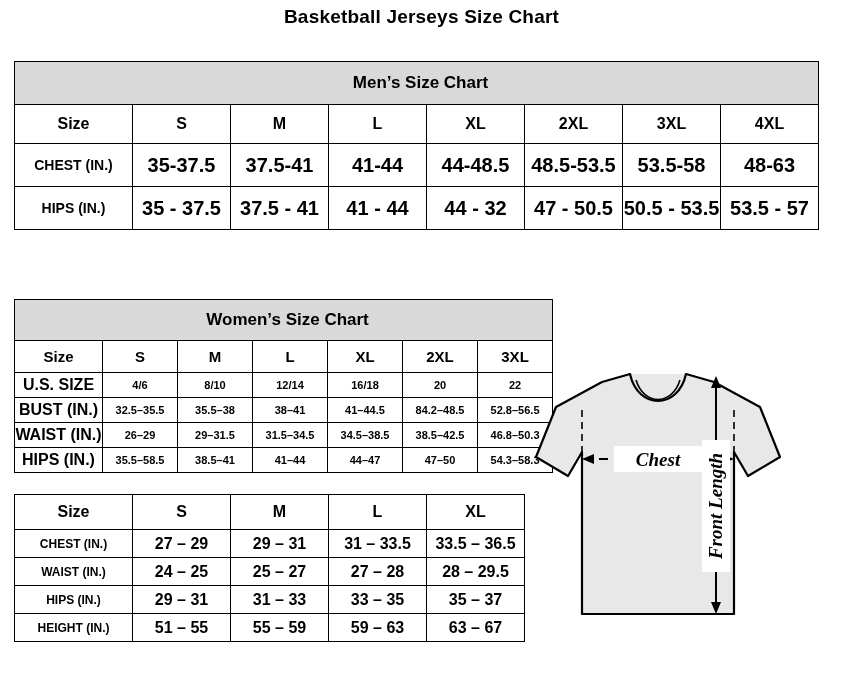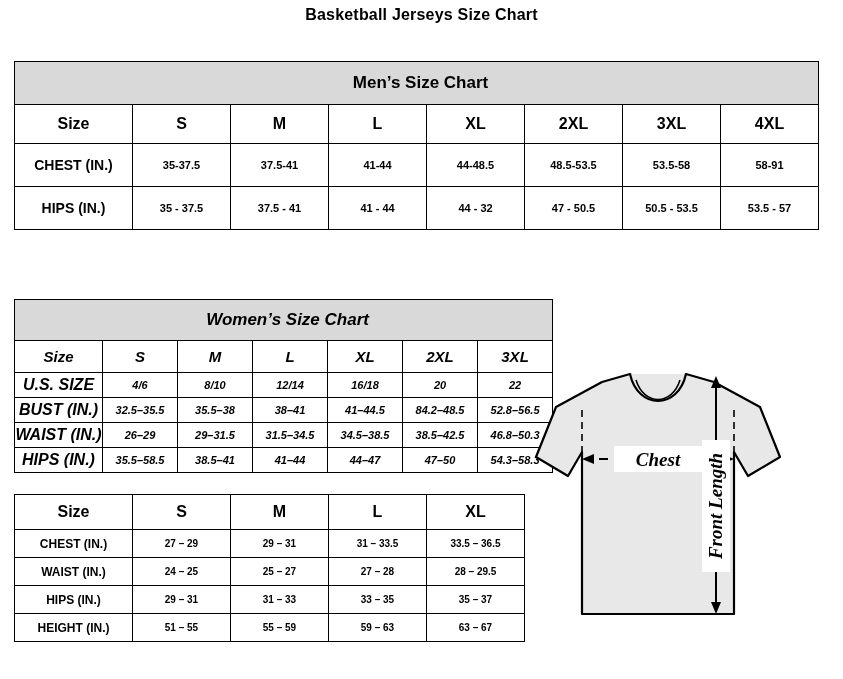--- a/index.html
+++ b/index.html
@@ -14,21 +14,21 @@
     font-family: "Liberation Sans", sans-serif;
     color: #000000;
     overflow: hidden;
   }
   #page-title {
     position: absolute;
     top: 6px;
     left: 0;
     width: 843px;
     text-align: center;
-    font-size: 16px;
+    font-size: 19px;
     font-weight: bold;
     letter-spacing: 0.2px;
   }
 
   table {
     border-collapse: collapse;
     table-layout: fixed;
   }
   table td, table th {
     border: 1px solid #000000;
@@ -53,21 +53,21 @@
   #mens-chart .tbl-title td {
     height: 42px;
     font-size: 17px;
   }
   #mens-chart .hdr td {
     height: 38px;
     font-size: 16px;
   }
   #mens-chart tbody td {
     height: 42px;
-    font-size: 11px;
+    font-size: 20px;
   }
   #mens-chart .rowlabel {
     font-size: 14px;
   }
 
   
   #womens-chart {
     position: absolute;
     left: 14px;
     top: 299px;
@@ -77,21 +77,20 @@
     height: 40px;
     font-size: 17px;
   }
   #womens-chart .hdr td {
     height: 31px;
     font-size: 15px;
   }
   #womens-chart tbody td {
     height: 24px;
     font-size: 11px;
-    font-style: italic;
   }
   #womens-chart .rowlabel {
     font-size: 16px;
   }
 
   
   #youth-chart {
     position: absolute;
     left: 14px;
     top: 494px;
@@ -100,21 +99,21 @@
   #youth-chart .tbl-title td {
     height: 41px;
     font-size: 17px;
   }
   #youth-chart .hdr td {
     height: 34px;
     font-size: 16px;
   }
   #youth-chart tbody td {
     height: 27px;
-    font-size: 10px;
+    font-size: 16px;
   }
   #youth-chart .rowlabel {
     font-size: 12px;
   }
 
   
   #shirt-diagram {
     position: absolute;
     left: 516px;
     top: 352px;
@@ -168,21 +167,21 @@
       <td>4XL</td>
     </tr>
     <tr>
       <td class="rowlabel">CHEST (IN.)</td>
       <td>35-37.5</td>
       <td>37.5-41</td>
       <td>41-44</td>
       <td>44-48.5</td>
       <td>48.5-53.5</td>
       <td>53.5-58</td>
-      <td>58-91</td>
+      <td>48-63</td>
     </tr>
     <tr>
       <td class="rowlabel">HIPS (IN.)</td>
       <td>35 - 37.5</td>
       <td>37.5 - 41</td>
       <td>41 - 44</td>
       <td>44 - 32</td>
       <td>47 - 50.5</td>
       <td>50.5 - 53.5</td>
       <td>53.5 - 57</td>

